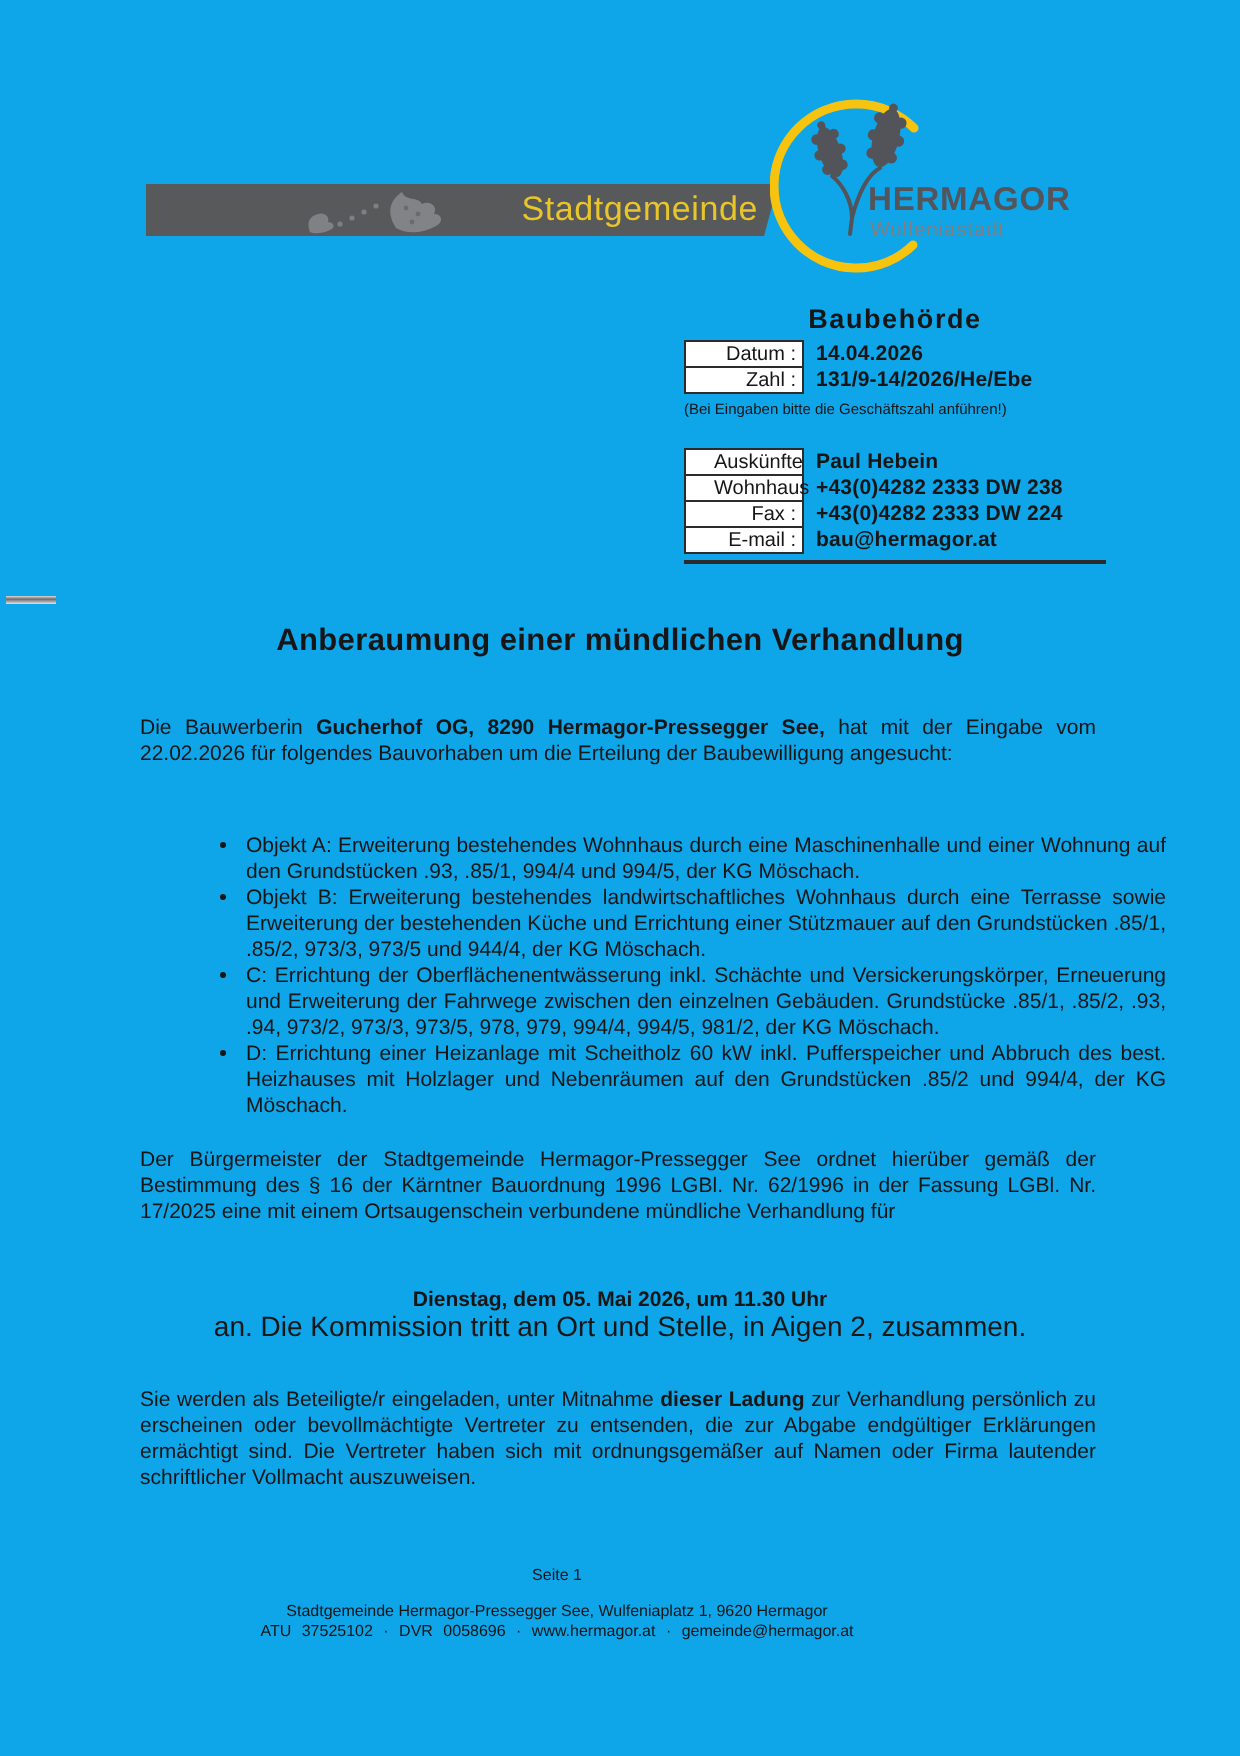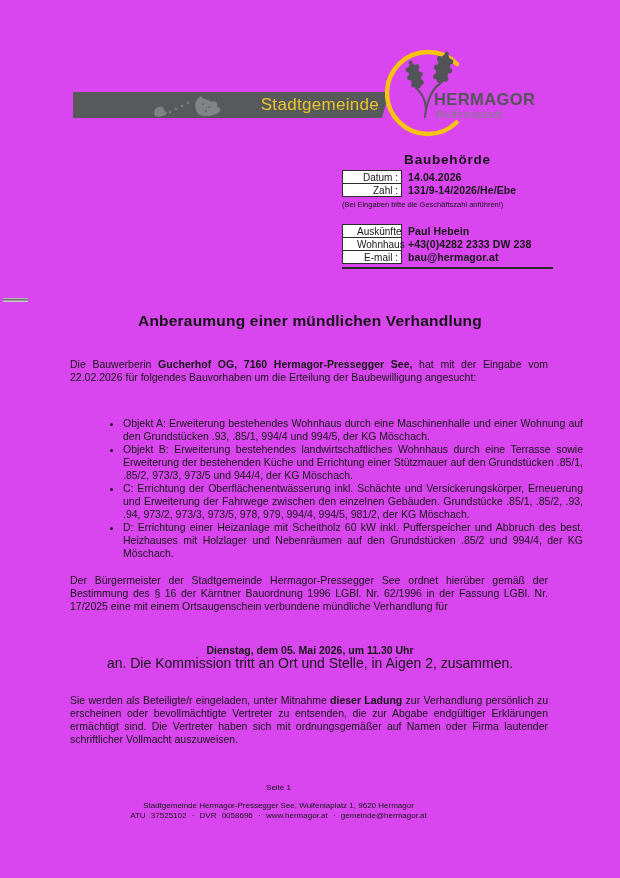--- a/index.html
+++ b/index.html
@@ -1,17 +1,17 @@
 <!DOCTYPE html>
 <html><head>
 <meta charset="utf-8">
 <style>
   html,body { margin:0; padding:0; background:#fff; }
   .page {
-    position:relative; width:620px; height:878px; background:#d946ef;
+    position:relative; width:620px; height:878px; background:#0ea5e9;
     font-family:"Liberation Sans","DejaVu Sans",sans-serif; color:#161616;
     overflow:hidden;
   }
 
   
   .fold-mark { position:absolute; left:3px; top:298px; width:25px; height:4px;
     background:linear-gradient(180deg,#d9d9d9 0%,#6c6c6e 40%,#a8a8aa 70%,#e3e3e3 100%); }
 
   
   .banner { position:absolute; left:73px; top:92px; width:316px; height:26px;
@@ -134,31 +134,35 @@
     <div class="lh-table contact">
       <div class="lh-row">
         <span class="lh-label">Auskünfte :</span>
         <span class="lh-value">Paul Hebein</span>
       </div>
       <div class="lh-row">
         <span class="lh-label">Wohnhaus :</span>
         <span class="lh-value">+43(0)4282 2333 DW 238</span>
       </div>
       <div class="lh-row">
+        <span class="lh-label">Fax :</span>
+        <span class="lh-value">+43(0)4282 2333 DW 224</span>
+      </div>
+      <div class="lh-row">
         <span class="lh-label">E-mail :</span>
         <span class="lh-value">bau@hermagor.at</span>
       </div>
     </div>
     <div class="lh-underline"></div>
   </section>
 
   <main>
     <h1 class="doc-title">Anberaumung einer mündlichen Verhandlung</h1>
 
-    <p class="para p1"><span>Die Bauwerberin </span><b>Gucherhof OG, 7160 Hermagor-Pressegger See,</b><span> hat mit der Eingabe vom 22.02.2026 für folgendes Bauvorhaben um die Erteilung der Baubewilligung angesucht:</span></p>
+    <p class="para p1"><span>Die Bauwerberin </span><b>Gucherhof OG, 8290 Hermagor-Pressegger See,</b><span> hat mit der Eingabe vom 22.02.2026 für folgendes Bauvorhaben um die Erteilung der Baubewilligung angesucht:</span></p>
 
     <ul class="bullets">
       <li>Objekt A: Erweiterung bestehendes Wohnhaus durch eine Maschinenhalle und einer Wohnung auf den Grundstücken .93, .85/1, 994/4 und 994/5, der KG Möschach.</li>
       <li>Objekt B: Erweiterung bestehendes landwirtschaftliches Wohnhaus durch eine Terrasse sowie Erweiterung der bestehenden Küche und Errichtung einer Stützmauer auf den Grundstücken .85/1, .85/2, 973/3, 973/5 und 944/4, der KG Möschach.</li>
       <li>C: Errichtung der Oberflächenentwässerung inkl. Schächte und Versickerungskörper, Erneuerung und Erweiterung der Fahrwege zwischen den einzelnen Gebäuden. Grundstücke .85/1, .85/2, .93, .94, 973/2, 973/3, 973/5, 978, 979, 994/4, 994/5, 981/2, der KG Möschach.</li>
       <li>D: Errichtung einer Heizanlage mit Scheitholz 60 kW inkl. Pufferspeicher und Abbruch des best. Heizhauses mit Holzlager und Nebenräumen auf den Grundstücken .85/2 und 994/4, der KG Möschach.</li>
     </ul>
 
     <p class="para p2">Der Bürgermeister der Stadtgemeinde Hermagor-Pressegger See ordnet hierüber gemäß der Bestimmung des § 16 der Kärntner Bauordnung 1996 LGBl. Nr. 62/1996 in der Fassung LGBl. Nr. 17/2025 eine mit einem Ortsaugenschein verbundene mündliche Verhandlung für</p>
 

